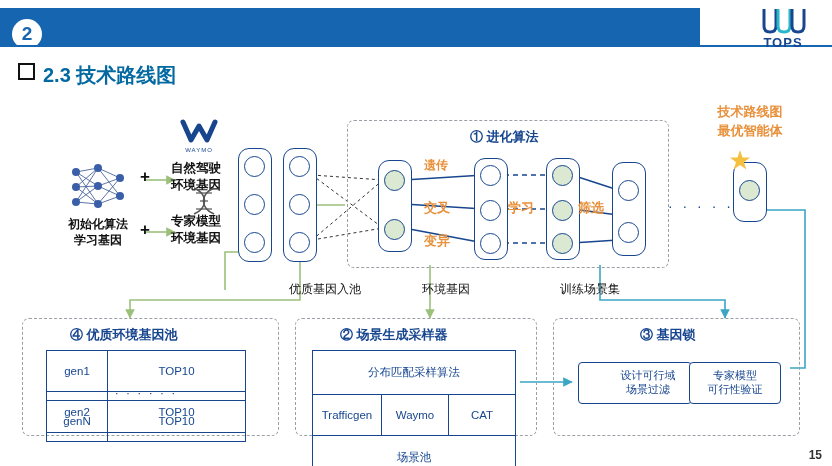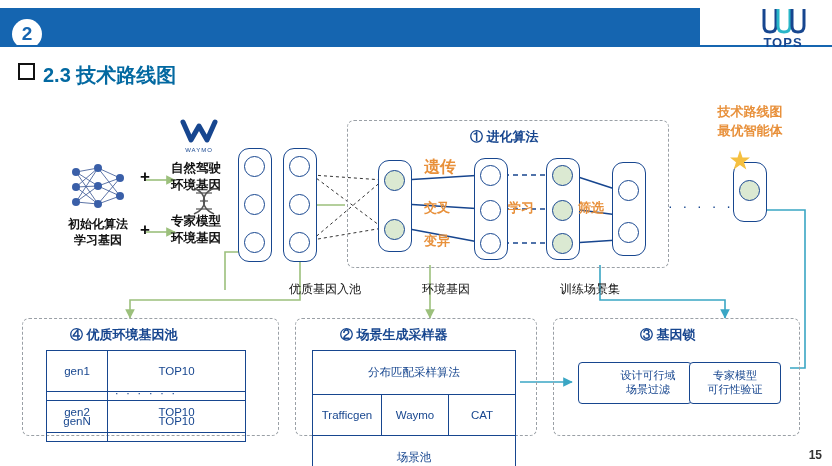--- a/index.html
+++ b/index.html
@@ -198,21 +198,21 @@
 
   <div class="colbox" style="left:546px;top:158px;width:32px;height:100px;"></div>
   <div class="node g" style="left:552px;top:165px;"></div>
   <div class="node g" style="left:552px;top:200px;"></div>
   <div class="node g" style="left:552px;top:233px;"></div>
 
   <div class="colbox" style="left:612px;top:162px;width:32px;height:92px;"></div>
   <div class="node" style="left:618px;top:180px;"></div>
   <div class="node" style="left:618px;top:222px;"></div>
 
-  <div class="lbl org-b" style="left:424px;top:157px;font-size:16px;">遗传</div>
+  <div class="lbl org-b" style="left:424px;top:157px;font-size:12px;">遗传</div>
   <div class="lbl org-b" style="left:424px;top:199px;font-size:13px;">交叉</div>
   <div class="lbl org-b" style="left:424px;top:232px;font-size:13px;">变异</div>
   <div class="lbl org-b" style="left:508px;top:199px;font-size:13px;">学习</div>
   <div class="lbl org-b" style="left:578px;top:199px;font-size:13px;">筛选</div>
 
   <div class="dots" style="left:668px;top:198px;">· · · · ·</div>
 
   <div class="lbl org-b" style="left:680px;top:103px;width:140px;text-align:center;font-size:13px;">技术路线图</div>
   <div class="lbl org-b" style="left:680px;top:122px;width:140px;text-align:center;font-size:13px;">最优智能体</div>
   <div class="colbox" style="left:733px;top:162px;width:32px;height:58px;"></div>

